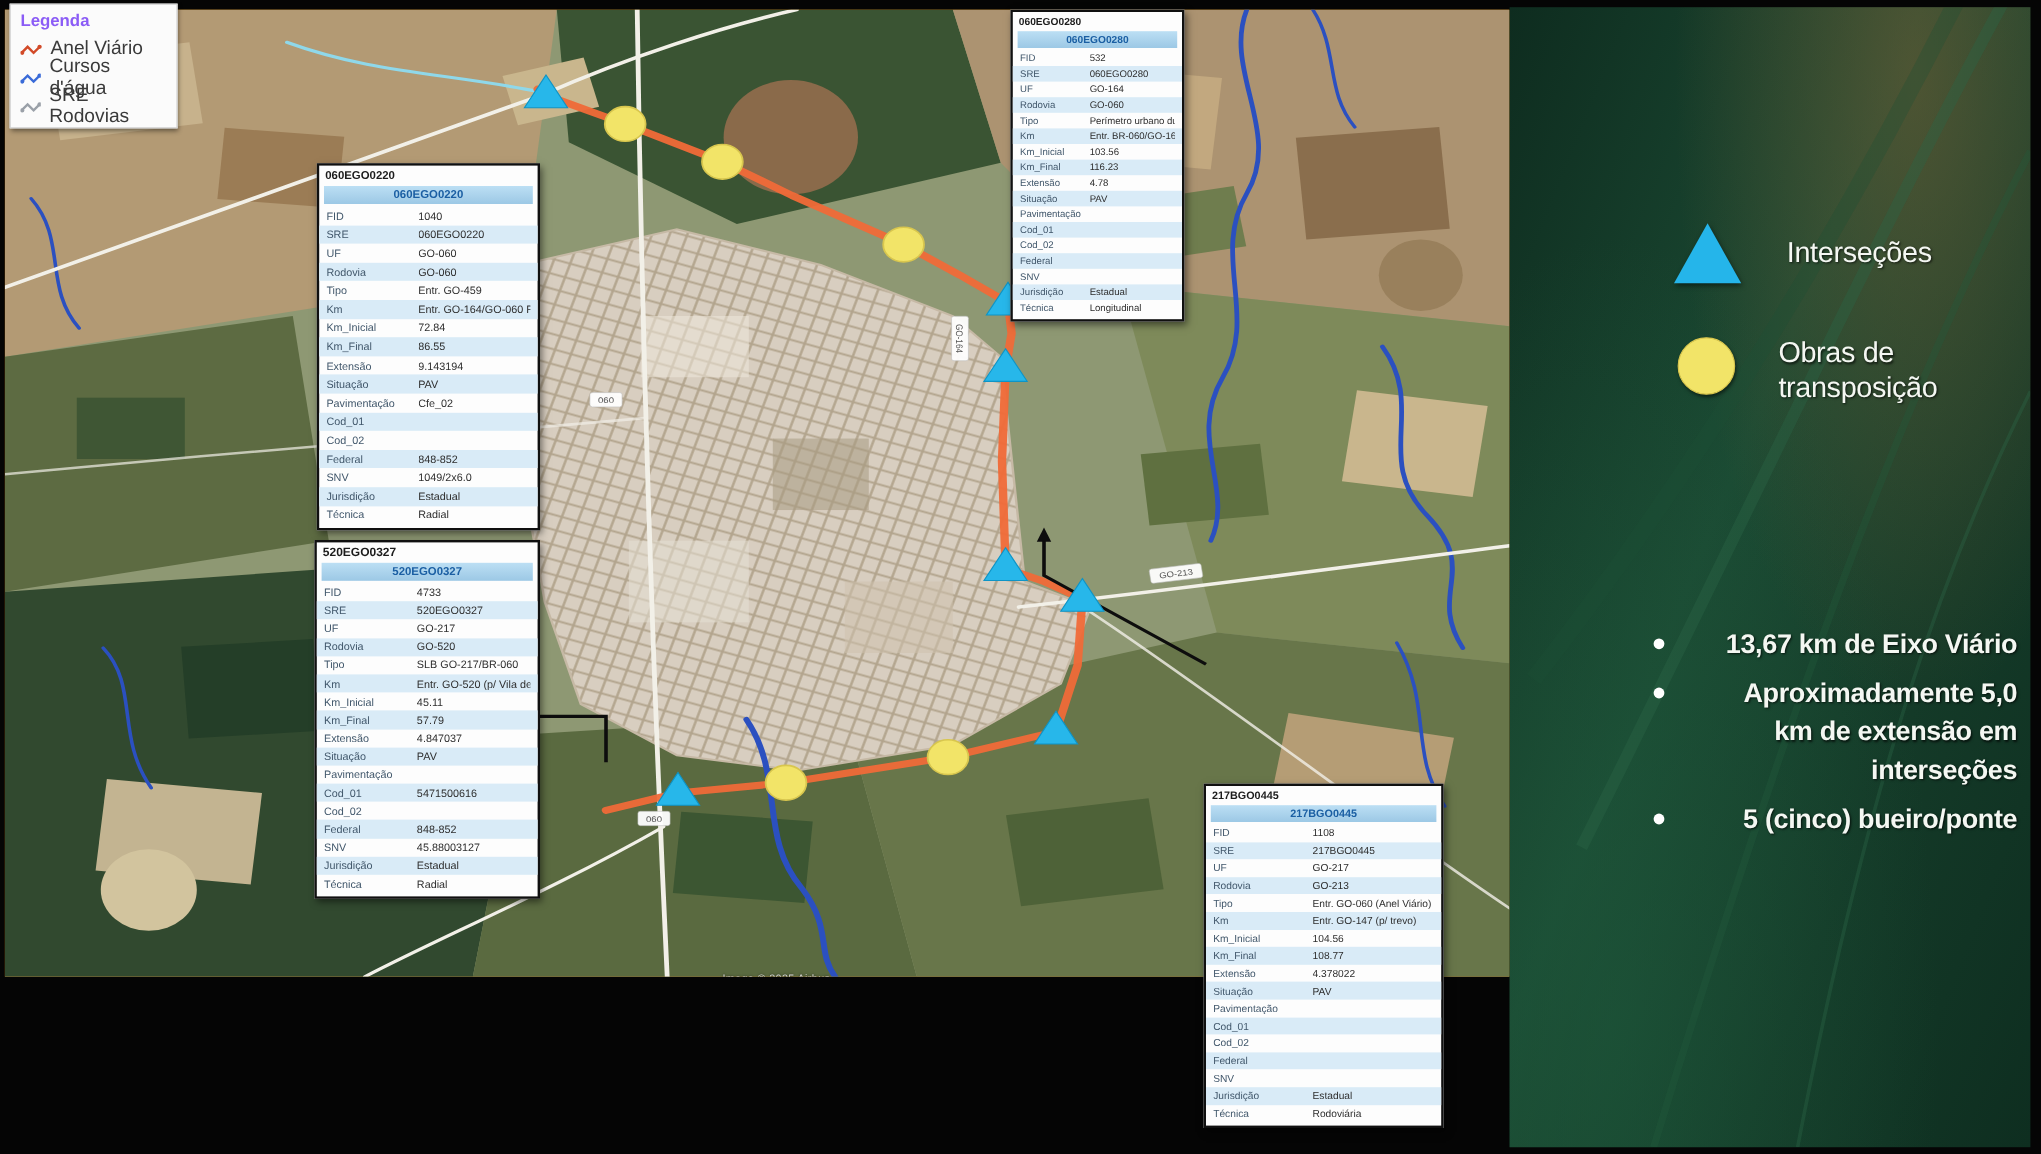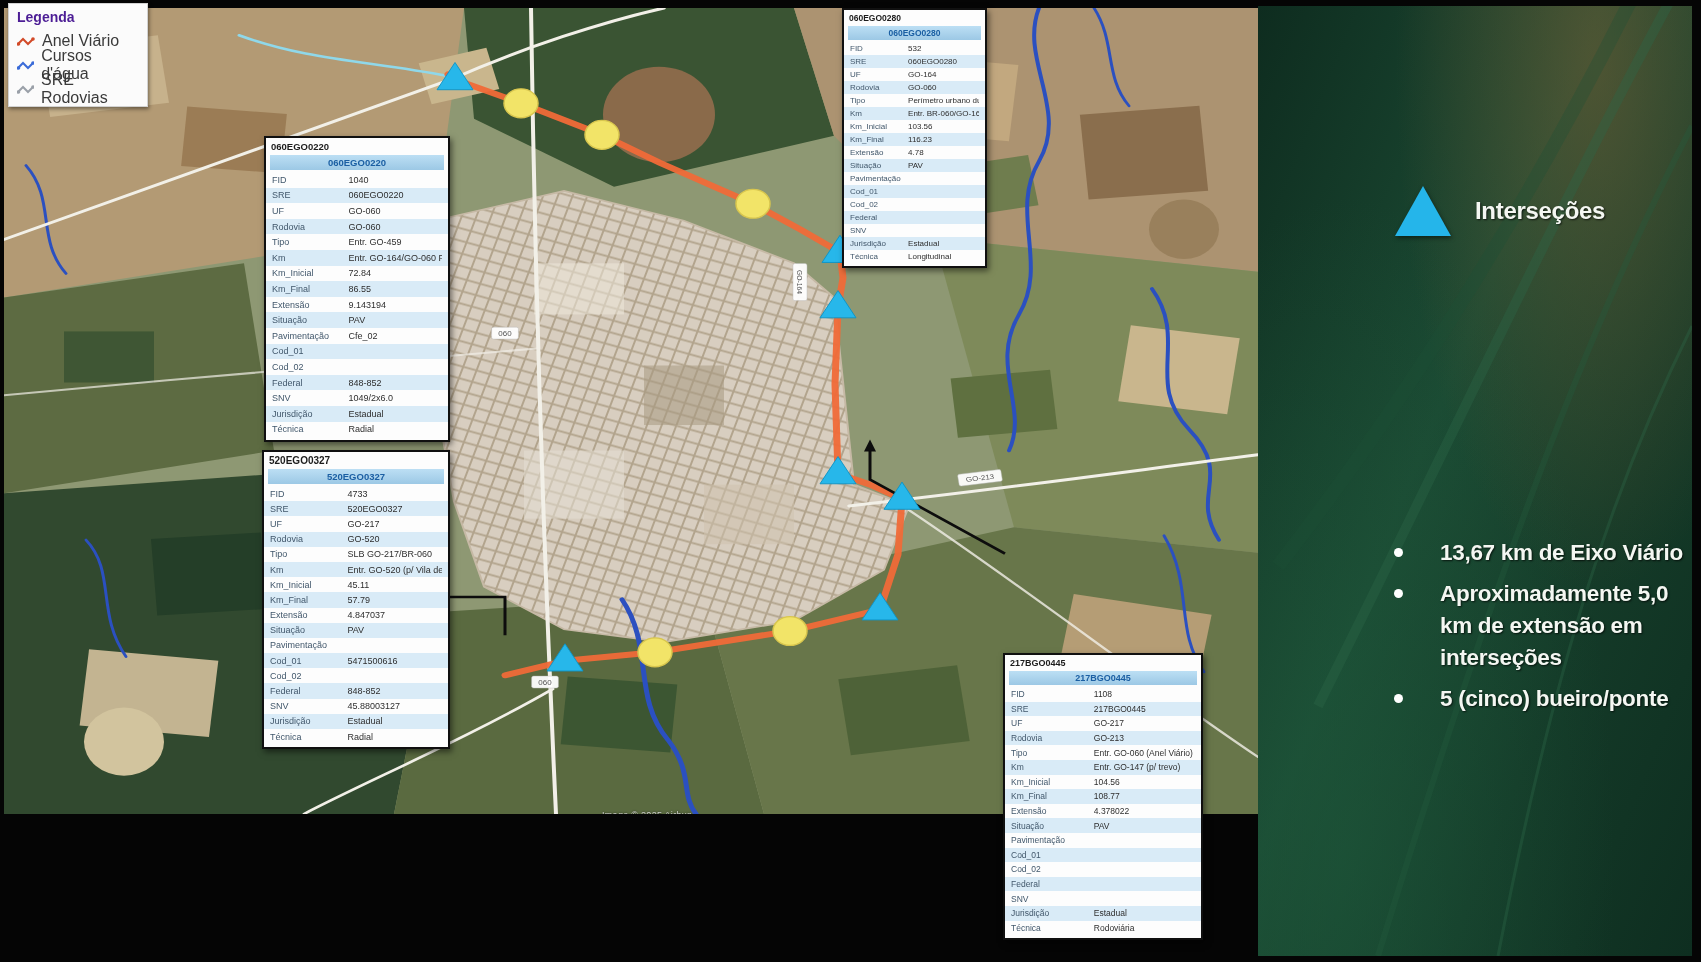--- a/index.html
+++ b/index.html
@@ -9,21 +9,21 @@
   
   .map{position:absolute;left:4px;top:8px;width:1254px;height:806px;background:#a16207;overflow:hidden;}
   .map svg.terrain{position:absolute;left:0;top:0;width:100%;height:100%;}
 
   .attribution{position:absolute;left:598px;top:802px;font-size:9px;color:rgba(235,235,235,.85);
     text-shadow:0 0 2px rgba(0,0,0,.8);letter-spacing:.3px;}
 
   
   .legend-box{position:absolute;left:8px;top:3px;width:140px;height:104px;background:#fbfbfb;
     border:1px solid #d2d2d2;box-shadow:1px 2px 4px rgba(0,0,0,.45);padding:5px 8px;z-index:30;}
-  .legend-box .lg-title{font-weight:bold;font-size:14px;color:#4c1d95;margin-bottom:4px;}
+  .legend-box .lg-title{font-weight:bold;font-size:14px;color:#8b5cf6;margin-bottom:4px;}
   .lg-row{display:flex;align-items:center;gap:7px;height:24px;}
   .lg-row span{font-size:16px;color:#3a3a3a;}
 
   
   .panel{position:absolute;background:#fdfdfd;border:2px solid #101010;z-index:25;
     box-shadow:2px 3px 6px rgba(0,0,0,.5);padding-bottom:3px;}
   .ptitle{font-weight:bold;color:#1c1c1c;padding:3px 5px 1px;}
   .phead{margin:2px 4px;background:linear-gradient(#bcdff4,#9cc8e5);color:#1b5fa3;font-weight:bold;
     text-align:center;padding:2px 0;}
   .prow{display:flex;padding:0 6px;align-items:center;}
@@ -44,23 +44,23 @@
     background:
       radial-gradient(ellipse at 78% 6%, rgba(128,96,52,.5), transparent 42%),
       radial-gradient(ellipse at 20% 90%, rgba(30,90,60,.55), transparent 55%),
       linear-gradient(112deg,#0e2c1f 0%,#1b4a33 42%,#143a28 70%,#0e2e20 100%);}
   .sidebar svg.sb-art{position:absolute;left:0;top:0;width:100%;height:100%;opacity:.7;}
   .sb-item{position:absolute;display:flex;align-items:center;z-index:5;}
   .sb-item .tri{width:0;height:0;border-left:28px solid transparent;border-right:28px solid transparent;
     border-bottom:50px solid #25b5ea;filter:drop-shadow(1px 2px 2px rgba(0,0,0,.5));}
   .sb-item .dot{width:48px;height:48px;border-radius:50%;background:#f2e468;border:1px solid #d8c64e;
     box-shadow:1px 2px 3px rgba(0,0,0,.5);}
-  .sb-label{color:#f4f7f2;font-weight:bold;font-size:24px;letter-spacing:-.3px;
-    text-shadow:1px 1px 2px rgba(0,0,0,.7);line-height:1.2;}
-  .sb-bullets{position:absolute;left:118px;top:515px;width:305px;margin:16px;padding:0;list-style:none;z-index:5;}
+  .sb-label{color:#f4f7f2;font-weight:normal;font-size:24px;letter-spacing:-.3px;
+    text-shadow:1px 1px 2px rgba(0,0,0,.7);line-height:1.2;margin-left:14px;}
+  .sb-bullets{position:absolute;left:118px;top:515px;width:305px;margin:0;padding:0;list-style:none;z-index:5;text-align:right;}
   .sb-bullets li{position:relative;padding-left:48px;margin-bottom:9px;color:#f4f7f2;font-weight:bold;
     font-size:22.5px;line-height:1.42;letter-spacing:-.3px;text-shadow:1px 1px 2px rgba(0,0,0,.7);}
   .sb-bullets li::before{content:"";position:absolute;left:2px;top:11px;width:9px;height:9px;border-radius:50%;background:#fff;}
 </style>
 </head>
 <body>
 
 <div class="stage">
 
   <div class="map">
@@ -511,20 +511,24 @@
       <path d="M420,-20 C300,200 200,420 60,700" stroke="#2c6647" stroke-width="10" fill="none" opacity=".55"></path>
       <path d="M434,120 C330,320 240,560 120,950" stroke="#235c3e" stroke-width="6" fill="none" opacity=".5"></path>
       <path d="M380,-20 C280,180 160,380 20,560" stroke="#1c4f35" stroke-width="14" fill="none" opacity=".45"></path>
       <path d="M434,320 C360,470 300,640 240,950" stroke="#2e6a49" stroke-width="3" fill="none" opacity=".5"></path>
     </svg>
 
     <div class="sb-item" style="left:137px;top:180px;gap:24px;">
       <div class="tri"></div>
       <span class="sb-label">Interseções</span>
     </div>
+    <div class="sb-item" style="left:140px;top:275px;gap:22px;align-items:flex-start;">
+      <div class="dot"></div>
+      <span class="sb-label" style="width:175px;">Obras de transposição</span>
+    </div>
 
     <ul class="sb-bullets" id="sb-bullets">
         <li>13,67 km de Eixo Viário</li>
         <li>Aproximadamente 5,0 km de extensão em interseções</li>
         <li>5 (cinco) bueiro/ponte</li>
       </ul>
   </aside>
 
 </div>
 

